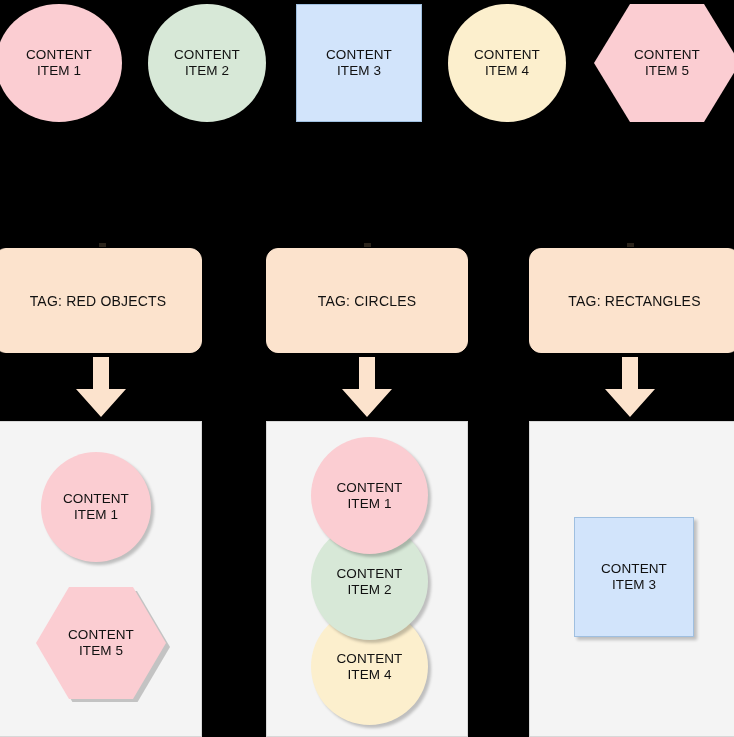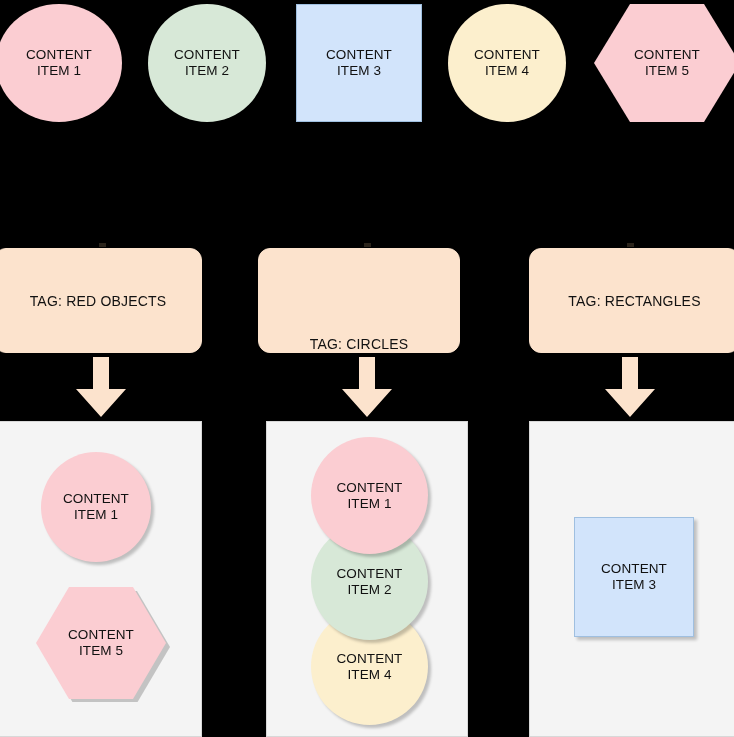--- a/index.html
+++ b/index.html
@@ -146,21 +146,21 @@
   </div>
 
   <div>
 
     <div class="tag-stub" style="left:99px; top:243px;"></div>
     <div class="tag-box" style="left:-6px; top:248px; width:208px; height:105px;">
       <span class="tag-text">TAG: RED OBJECTS</span>
     </div>
 
     <div class="tag-stub" style="left:364px; top:243px;"></div>
-    <div class="tag-box" style="left:258px; top:248px; width:202px; height:105px;align-items:flex-end;">
+    <div class="tag-box" style="left:266px; top:248px; width:202px; height:105px;">
       <span class="tag-text">TAG: CIRCLES</span>
     </div>
 
     <div class="tag-stub" style="left:627px; top:243px;"></div>
     <div class="tag-box" style="left:529px; top:248px; width:211px; height:105px;">
       <span class="tag-text">TAG: RECTANGLES</span>
     </div>
 
   </div>
 

